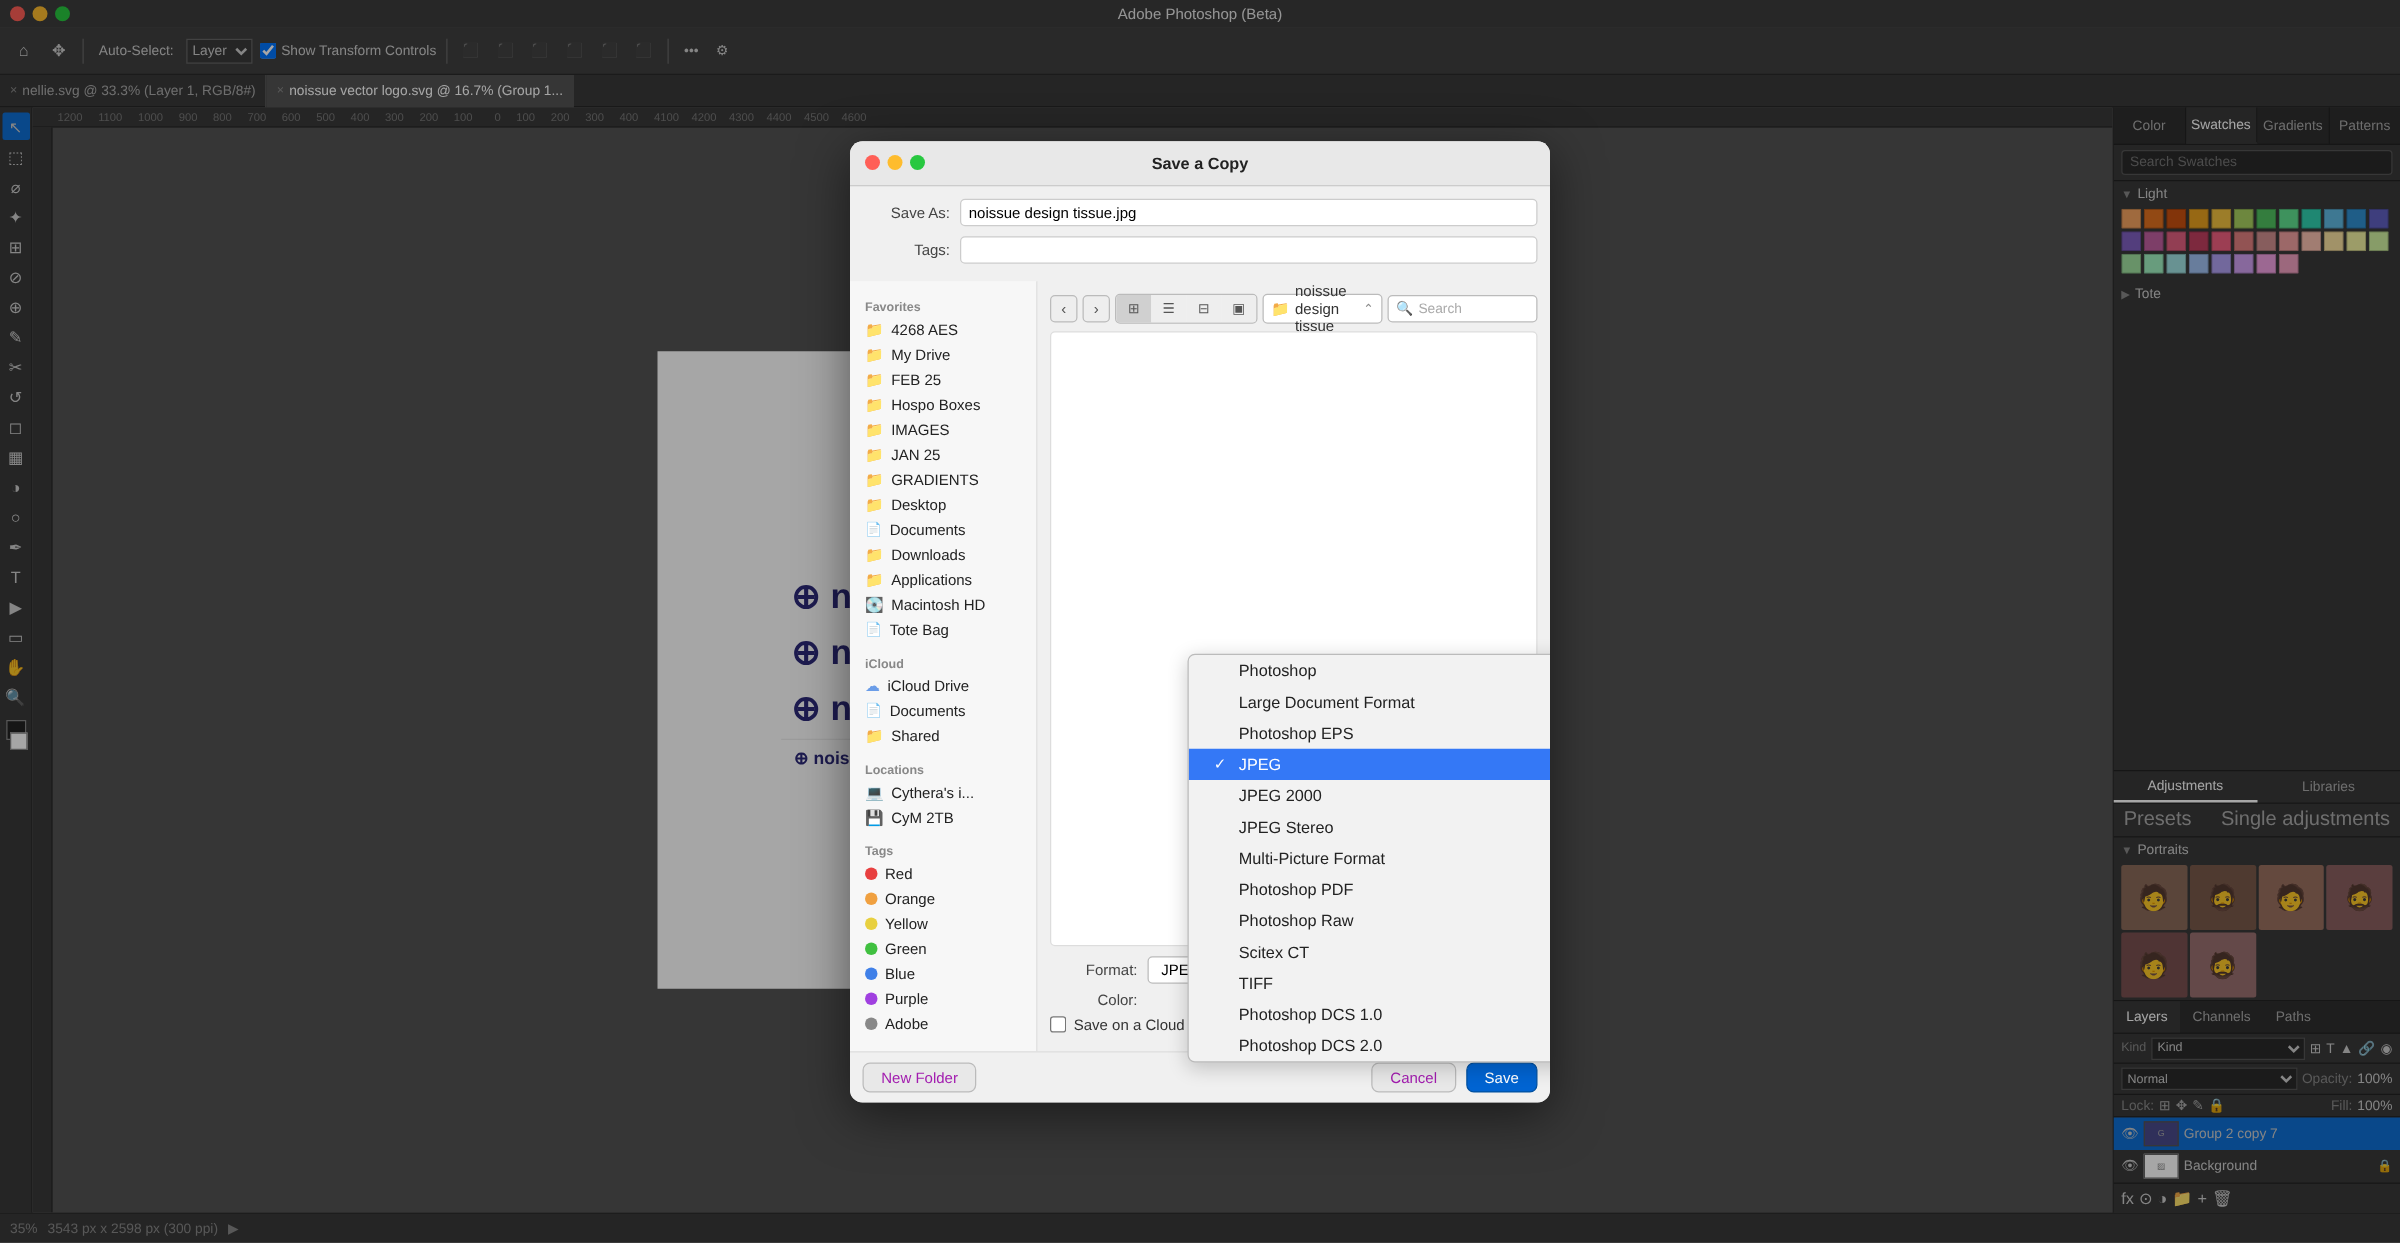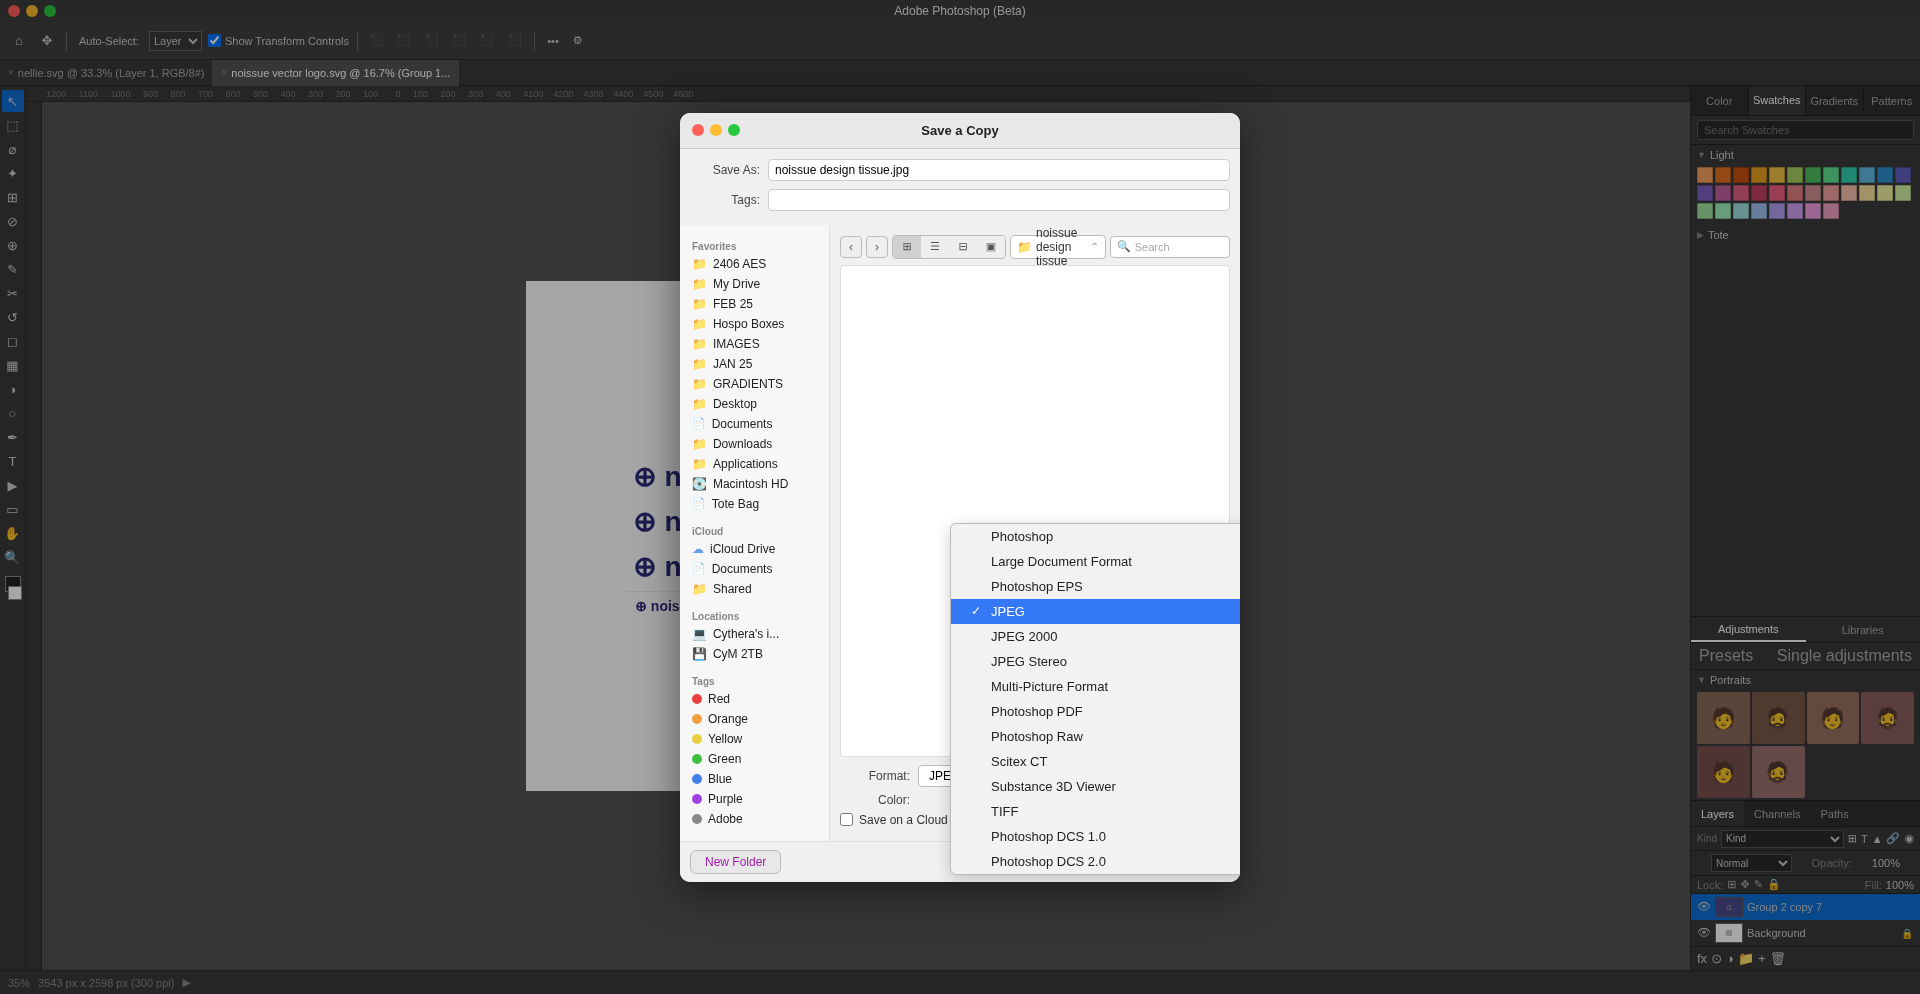--- a/index.html
+++ b/index.html
@@ -663,22 +663,22 @@
       display: flex;
       align-items: center;
       justify-content: center;
       font-size: 20px;
     }
 
     
     .layer-controls-row {
       display: flex;
       align-items: center;
-      padding: 3px 20px;
-      gap: 20px;
+      padding: 3px 6px;
+      gap: 4px;
       font-size: 11px;
       color: #ccc;
       border-bottom: 1px solid #222;
     }
     .layer-ctrl-label { color: #888; }
     .layer-ctrl-val { color: #ccc; }
 
     .layer-fill-row {
       display: flex;
       align-items: center;
@@ -980,21 +980,21 @@
       </div>
     </div>
 
     <div class="modal-body">
 
       <div class="modal-sidebar">
         <div class="modal-sidebar-section">
           <div class="modal-sidebar-label">Favorites</div>
           <div class="modal-sidebar-item">
             <span class="folder-icon">📁</span>
-            <span>2406 AES</span>
+            <span>4268 AES</span>
           </div>
           <div class="modal-sidebar-item">
             <span class="folder-icon">📁</span>
             <span>My Drive</span>
           </div>
           <div class="modal-sidebar-item">
             <span class="folder-icon">📁</span>
             <span>FEB 25</span>
           </div>
           <div class="modal-sidebar-item">
@@ -1186,24 +1186,20 @@
         <div class="dropdown-item">
           <span class="dropdown-check"></span>
           <span>Photoshop Raw</span>
         </div>
         <div class="dropdown-item">
           <span class="dropdown-check"></span>
           <span>Scitex CT</span>
         </div>
         <div class="dropdown-item">
           <span class="dropdown-check"></span>
-          <span>Substance 3D Viewer</span>
-        </div>
-        <div class="dropdown-item">
-          <span class="dropdown-check"></span>
           <span>TIFF</span>
         </div>
         <div class="dropdown-item">
           <span class="dropdown-check"></span>
           <span>Photoshop DCS 1.0</span>
         </div>
         <div class="dropdown-item">
           <span class="dropdown-check"></span>
           <span>Photoshop DCS 2.0</span>
         </div>

